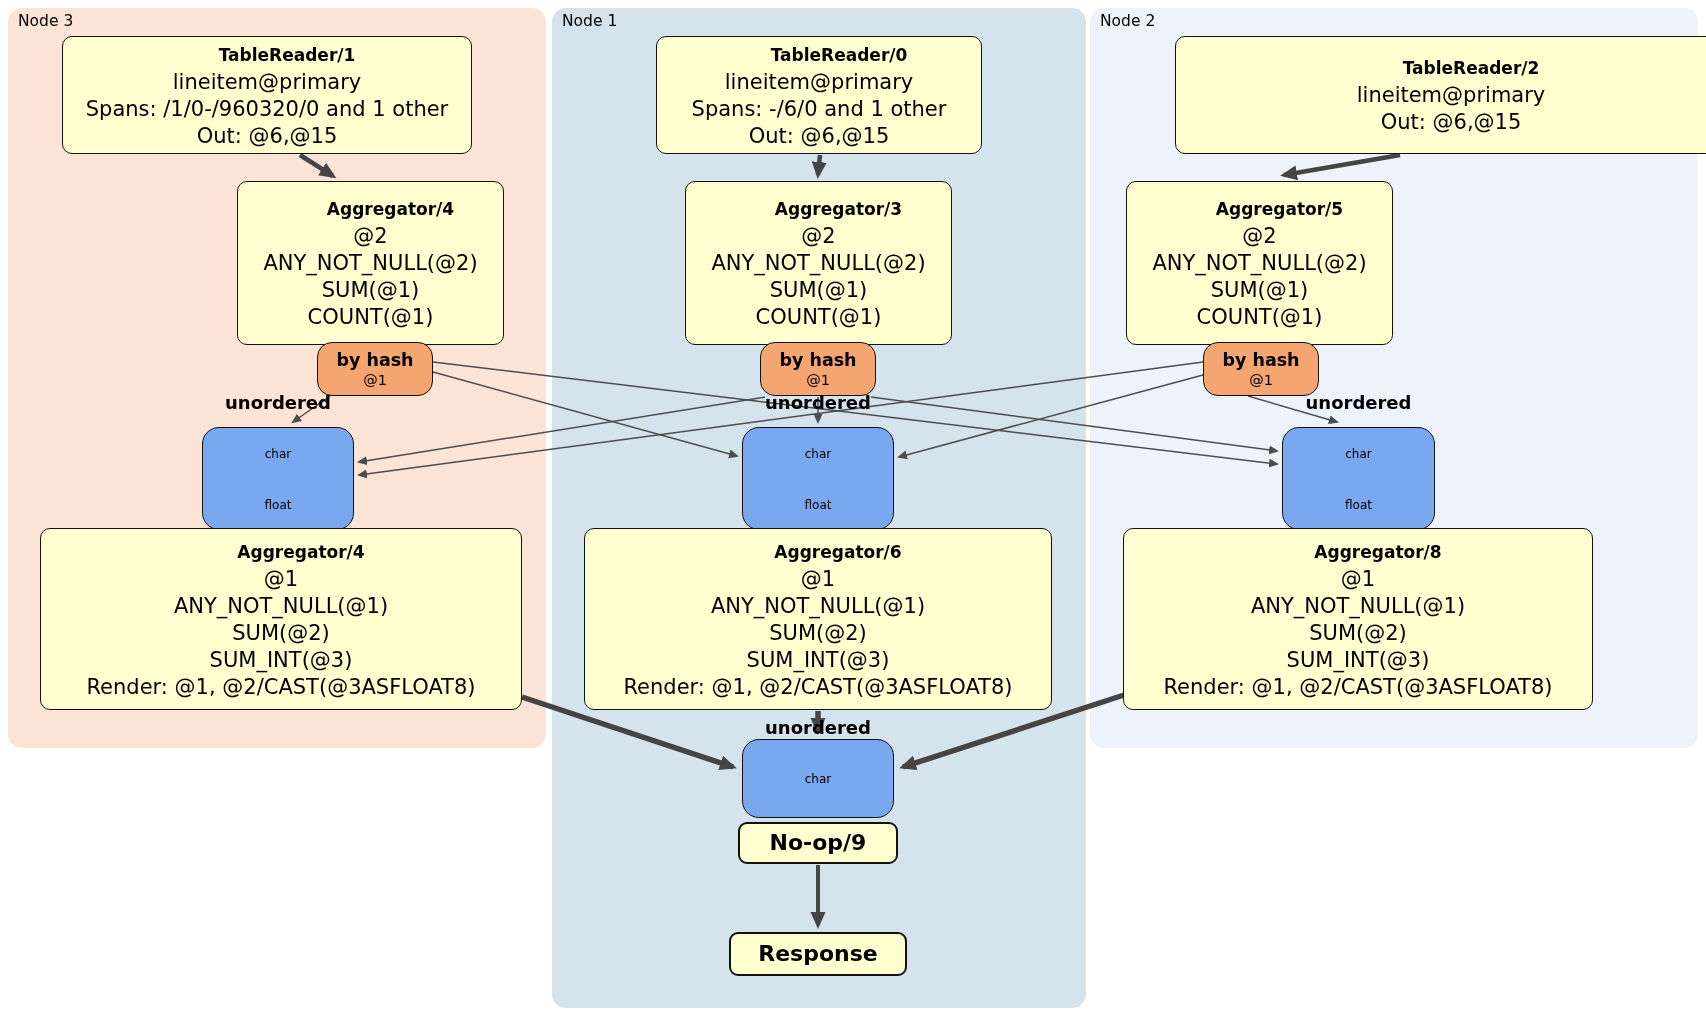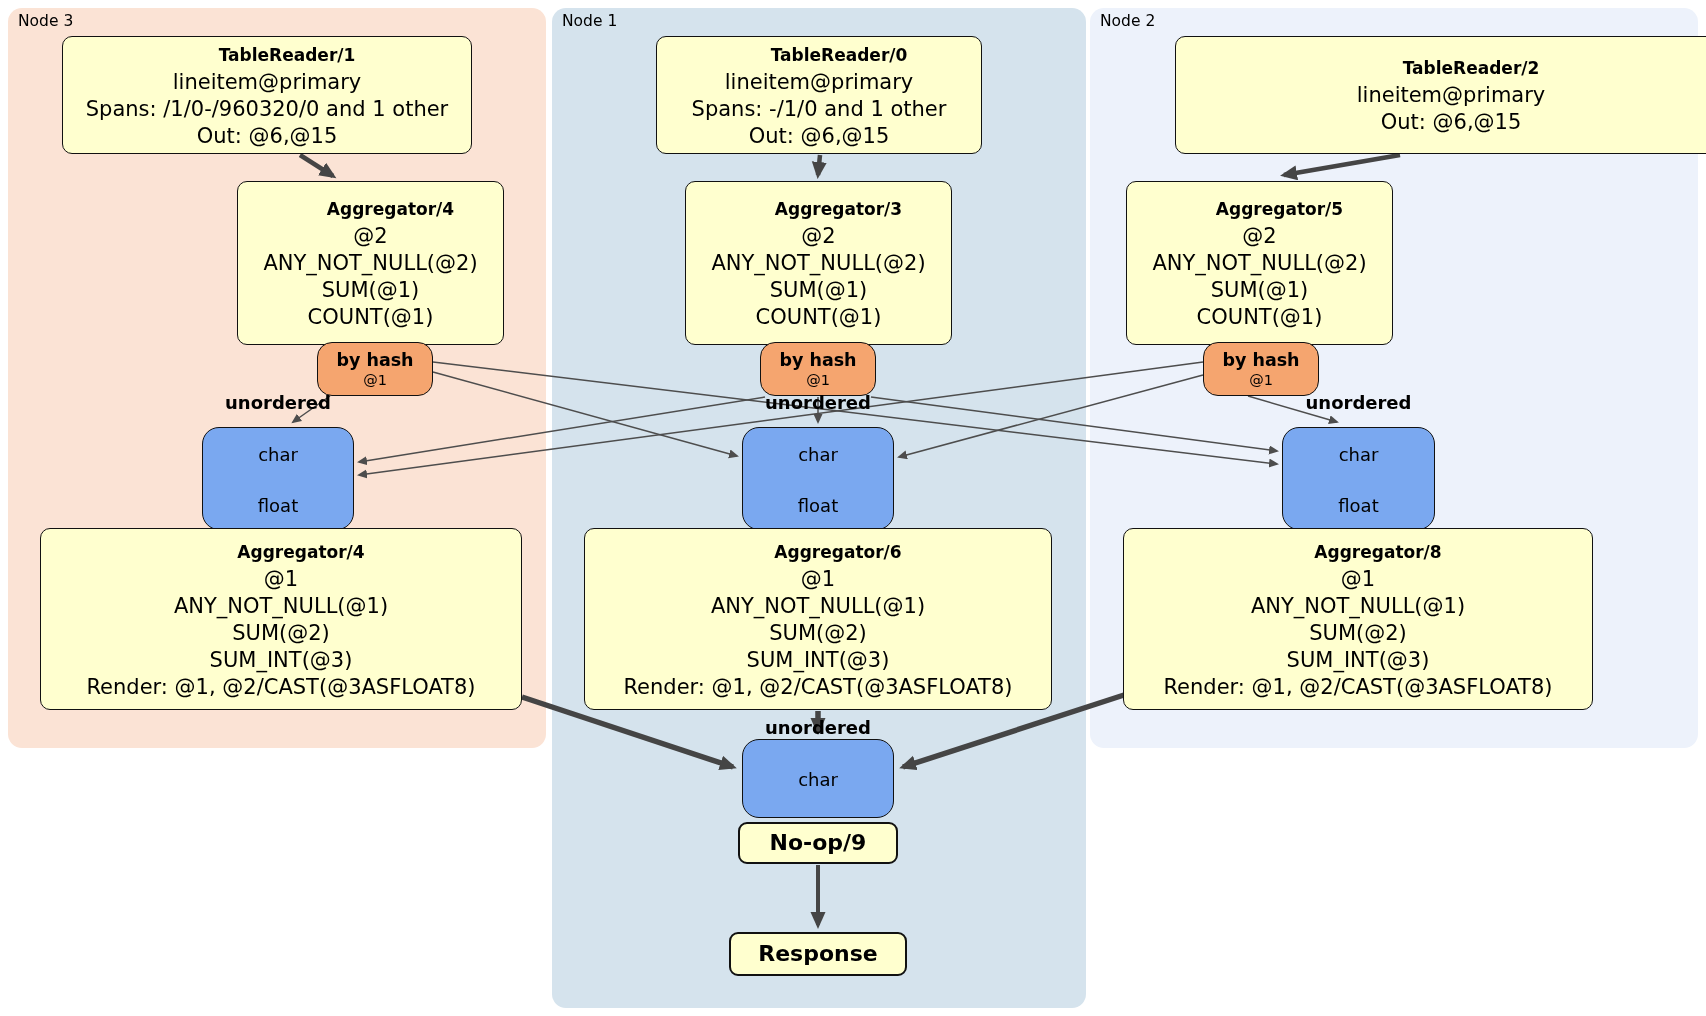--- a/index.html
+++ b/index.html
@@ -21,21 +21,21 @@
     box-sizing:border-box;
   }
   .ybox{background:#ffffcf;border:1.6px solid #111;border-radius:10px;}
   .ybox .title{font-weight:bold;font-size:17px;line-height:28px;margin-left:40px;}
   .ybox .line{font-size:21px;line-height:27px;white-space:nowrap;}
   .router{background:#f5a56f;border:1.8px solid #111;border-radius:15px;text-align:right;}
   .router .title{font-weight:bold;font-size:17.5px;line-height:22px;}
   .router .line{font-size:14.5px;line-height:19px;}
   .sync{background:#7aa8f0;border:1.8px solid #111;border-radius:17px;gap:28px;}
   .sync .title{font-weight:bold;font-size:18px;line-height:25px;}
-  .sync .line{font-size:18px;line-height:23px;}
+  .sync .line{font-size:12px;line-height:23px;}
   .pill{background:#ffffcf;border:2px solid #111;border-radius:9px;}
   .pill .title{font-weight:bold;font-size:22px;line-height:26px;}
 </style>
 </head>
 <body>
 
 <div class="stage">
 
   <div class="panel panel-node3"></div>
   <div class="panel panel-node1"></div>
@@ -104,21 +104,21 @@
     <div class="line">@1</div>
     <div class="line">ANY_NOT_NULL(@1)</div>
     <div class="line">SUM(@2)</div>
     <div class="line">SUM_INT(@3)</div>
     <div class="line">Render: @1, @2/CAST(@3ASFLOAT8)</div>
   </div>
 
   <div class="box ybox" style="left:656px;top:36px;width:326px;height:118px;">
     <div class="title">TableReader/0</div>
     <div class="line">lineitem@primary</div>
-    <div class="line">Spans: -/1/0 and 1 other</div>
+    <div class="line">Spans: -/6/0 and 1 other</div>
     <div class="line">Out: @6,@15</div>
   </div>
   <div class="box ybox" style="left:685px;top:181px;width:267px;height:164px;text-align:right;">
     <div class="title">Aggregator/3</div>
     <div class="line">@2</div>
     <div class="line">ANY_NOT_NULL(@2)</div>
     <div class="line">SUM(@1)</div>
     <div class="line">COUNT(@1)</div>
   </div>
   <div class="box router" style="left:760px;top:342px;width:116px;height:54px;">

